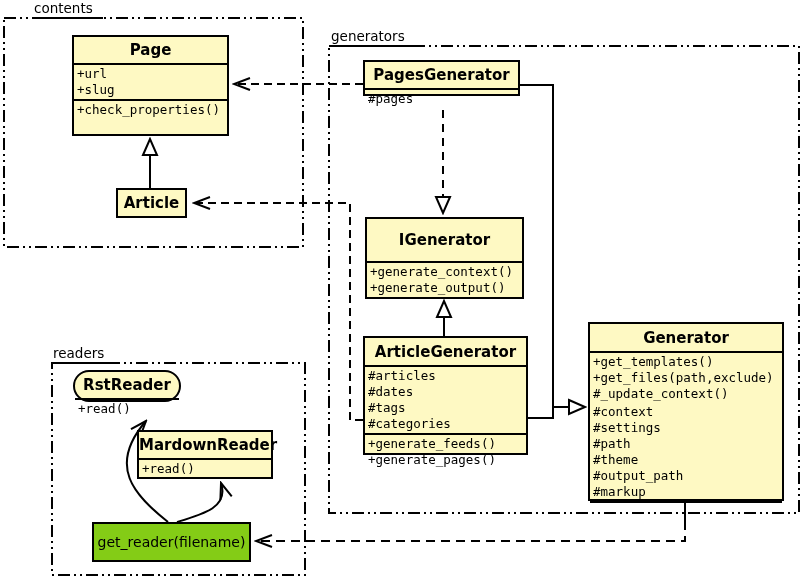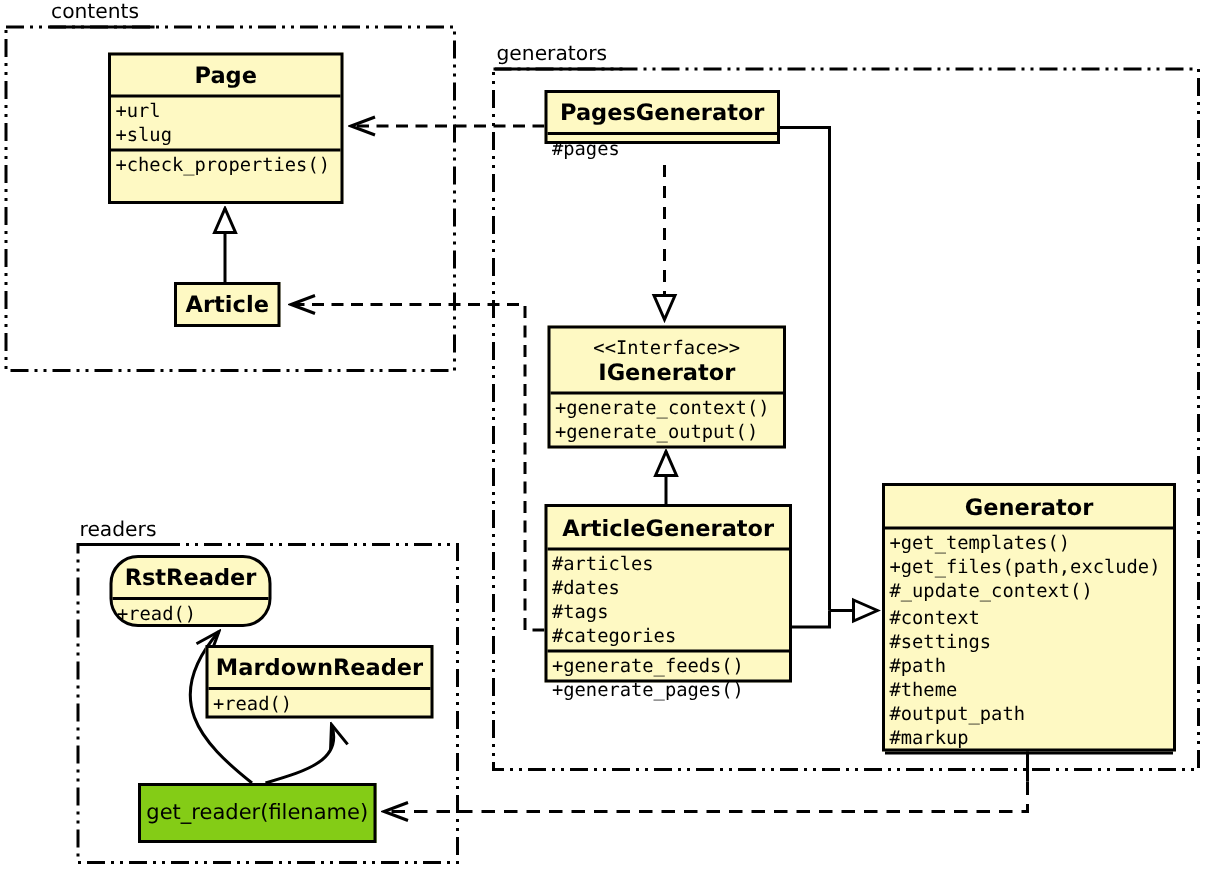--- a/index.html
+++ b/index.html
@@ -103,21 +103,20 @@
 
   <div class="cls" style="left:363px; top:60px; width:157px; height:36px;">
     <div class="title" style="height:26px;">PagesGenerator</div>
     <div class="compartment fill">
       <div class="row">#pages</div>
     </div>
   </div>
 
   <div class="cls" style="left:365px; top:217px; width:159px; height:82px;">
     <div class="title" style="height:42px;">
-      <div class="stereotype">&lt;&lt;Interface&gt;&gt;</div>
       <div>IGenerator</div>
     </div>
     <div class="compartment fill">
       <div class="row">+generate_context()</div>
       <div class="row">+generate_output()</div>
     </div>
   </div>
 
   <div class="cls" style="left:363px; top:336px; width:165px; height:119px;">
     <div class="title" style="height:27px;">ArticleGenerator</div>
@@ -143,28 +142,28 @@
     <div class="compartment sep">
       <div class="row">#context</div>
       <div class="row">#settings</div>
       <div class="row">#path</div>
       <div class="row">#theme</div>
       <div class="row">#output_path</div>
       <div class="row">#markup</div>
     </div>
   </div>
 
-  <div class="cls" style="left:73px; top:370px; width:108px; height:48px;border-radius:19px;">
+  <div class="cls" style="left:73px; top:370px; width:108px; height:32px;border-radius:19px;">
     <div class="title" style="height:26px;">RstReader</div>
     <div class="compartment fill">
       <div class="row">+read()</div>
     </div>
   </div>
 
-  <div class="cls" style="left:137px; top:430px; width:152px; height:49px;">
+  <div class="cls" style="left:137px; top:430px; width:136px; height:49px;">
     <div class="title" style="height:26px;">MardownReader</div>
     <div class="compartment fill">
       <div class="row">+read()</div>
     </div>
   </div>
 
   <div class="plainbox" style="left:92px; top:522px; width:159px; height:40px;">get_reader(filename)</div>
 
 </div>
 

